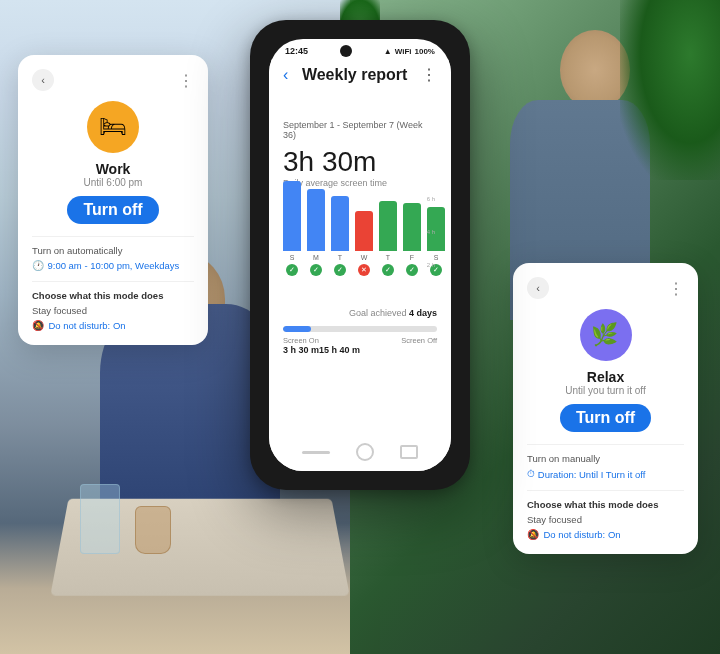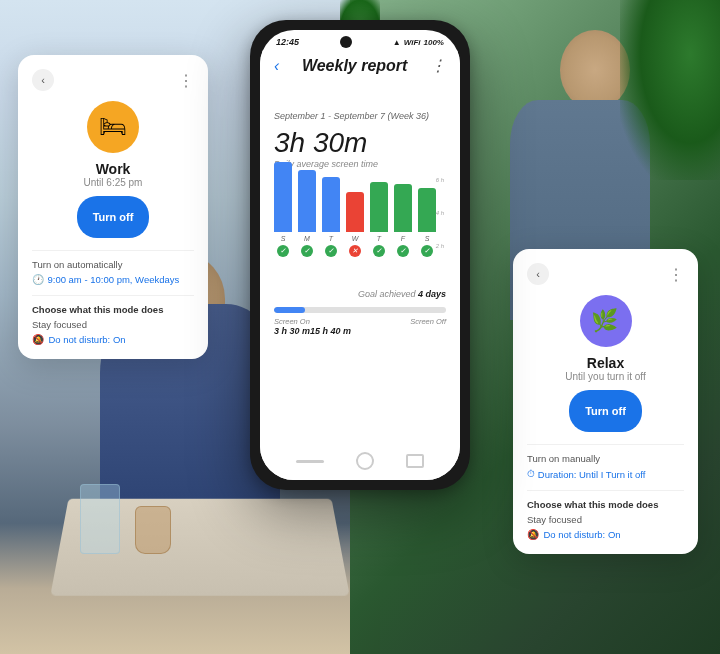--- a/index.html
+++ b/index.html
@@ -74,22 +74,22 @@
       color: #888;
       margin-bottom: 8px;
     }
 
     .turn-off-btn {
       display: block;
       background: #1a73e8;
       color: white;
       border: none;
       border-radius: 20px;
-      padding: 15px 16px;
-      font-size: 11px;
+      padding: 5px 16px;
+      font-size: 16px;
       font-weight: 600;
       margin: 0 auto 12px;
       cursor: pointer;
       text-align: center;
     }
 
     .divider-line {
       border: none;
       border-top: 1px solid #f0f0f0;
       margin: 8px 0;
@@ -140,24 +140,23 @@
     
     .phone-frame {
       position: absolute;
       left: 50%;
       top: 20px;
       transform: translateX(-50%);
       width: 220px;
       height: 470px;
       background: #1a1a1a;
       border-radius: 36px;
-      padding: 10px;
+      padding: 19px;
       box-shadow: 0 20px 60px rgba(0,0,0,0.45), 0 4px 16px rgba(0,0,0,0.3);
       z-index: 20;
-      font-style: italic;
     }
 
     .phone-inner {
       width: 100%;
       height: 100%;
       background: white;
       border-radius: 34px;
       overflow: hidden;
       display: flex;
       flex-direction: column;
@@ -503,21 +502,21 @@
     <div class="card-more-btn">
       <span>⋮</span>
     </div>
   </div>
 
   <div class="mode-icon-circle">
     <span class="mode-icon">🛏</span>
   </div>
 
   <div class="mode-title">Work</div>
-  <div class="mode-subtitle">Until 6:25 pm</div>
+  <div class="mode-subtitle">Until 6:00 pm</div>
 
   <button class="turn-off-btn">Turn off</button>
 
   <hr class="divider-line">
 
   <div class="auto-section-title">Turn on automatically</div>
   <div class="schedule-text">
     <span class="schedule-icon">🕐</span>
     <span>9:00 am - 10:00 pm, Weekdays</span>
   </div>

